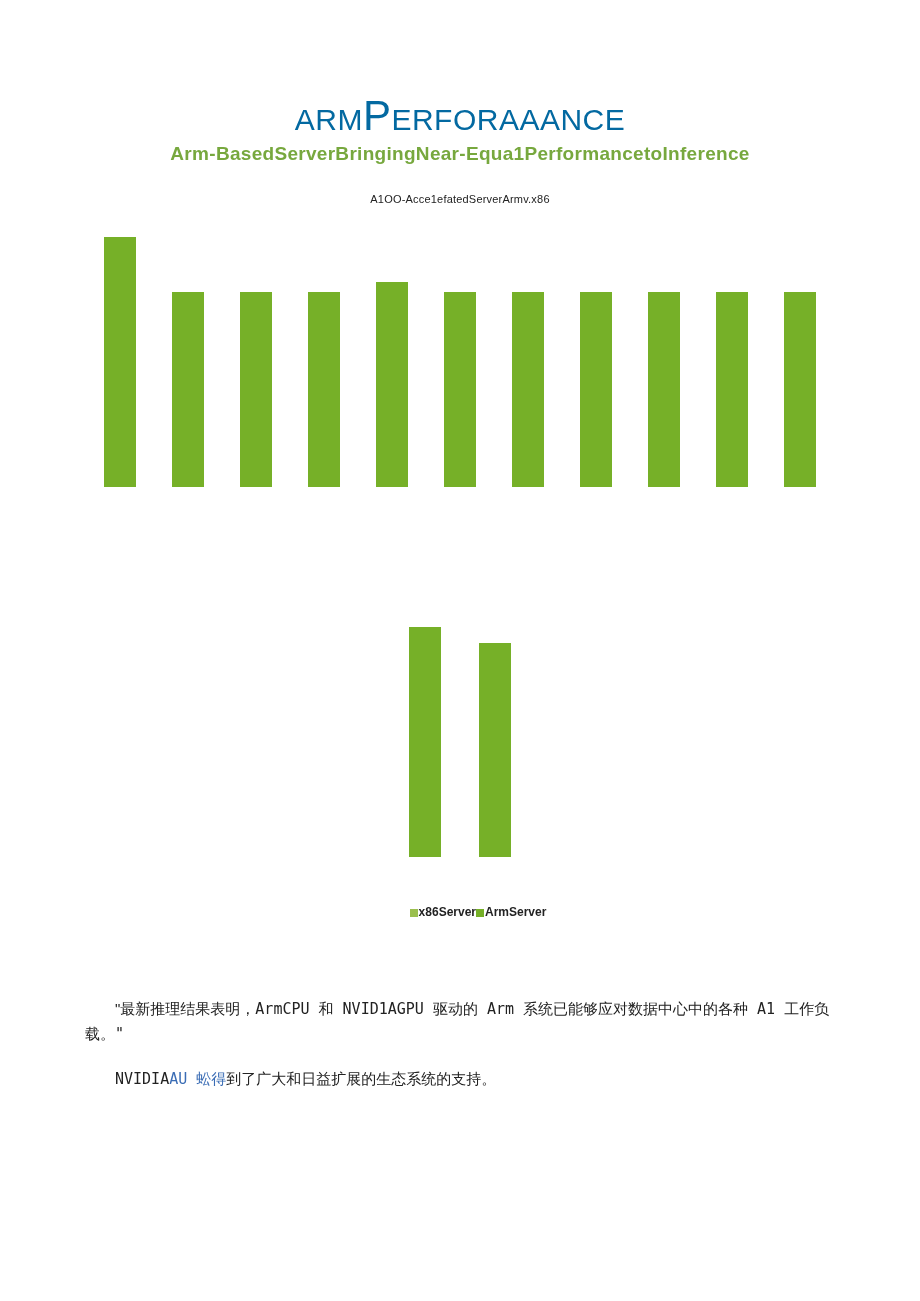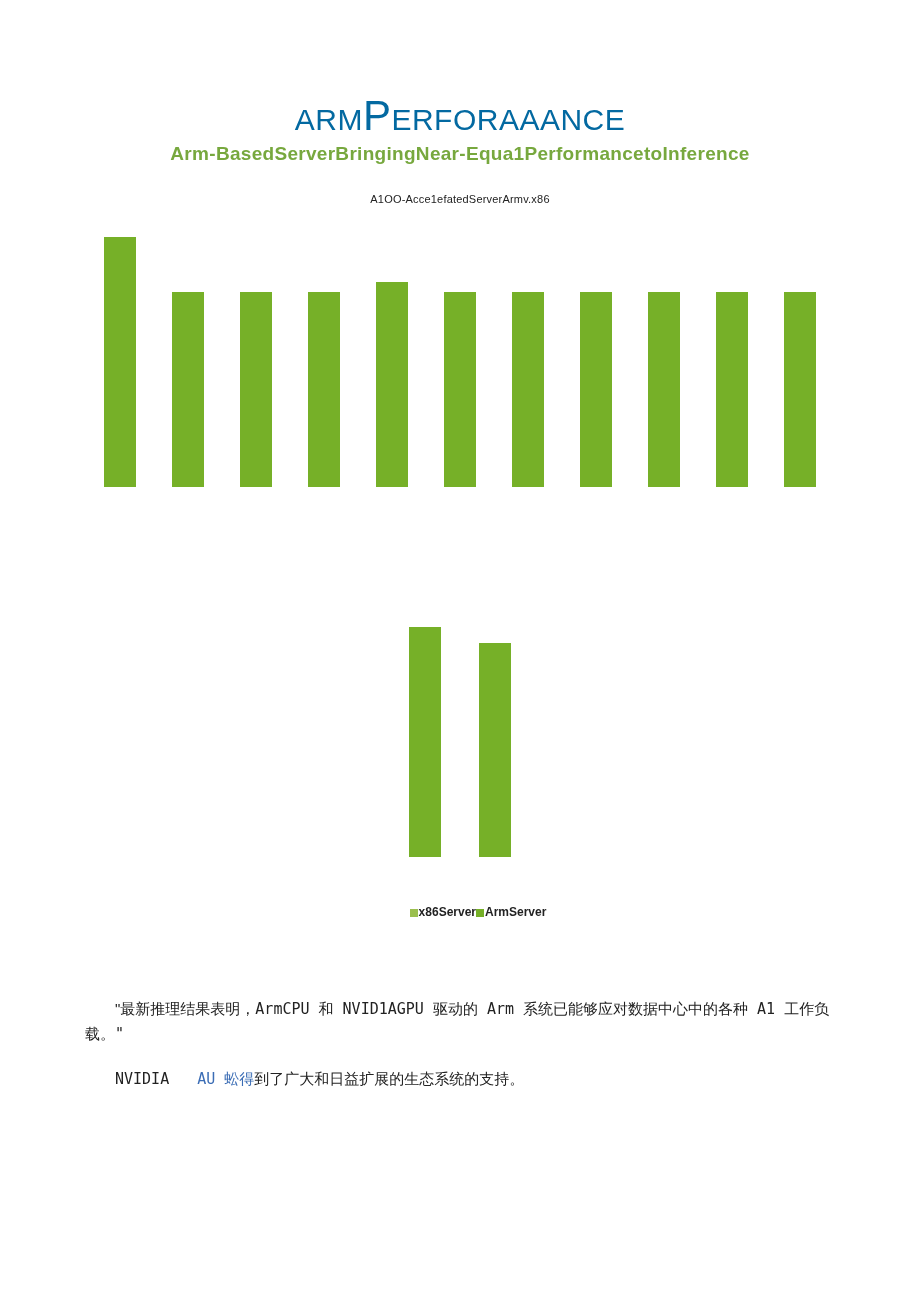--- a/index.html
+++ b/index.html
@@ -83,21 +83,21 @@
     .sq.c2 { background: #76b028; }
     .body-text {
       width: 750px;
       margin: 78px auto 0;
       font-size: 15px;
       color: #222;
       line-height: 1.65;
     }
     .body-text p { margin-bottom: 20px; text-indent: 2em; }
     .mono { font-family: "SimSun", monospace; }
-    .link { color: #3b6db5; margin-left: 28px; }
+    .link { color: #3b6db5; }
   </style>
 </head>
 <body>
 
 <div class="title-main">
   <span class="sm">ARM</span><span class="big">P</span><span class="sm">ERFORAAANCE</span>
 </div>
 
 <div class="subtitle">Arm-BasedServerBringingNear-Equa1PerformancetoInference</div>
 

